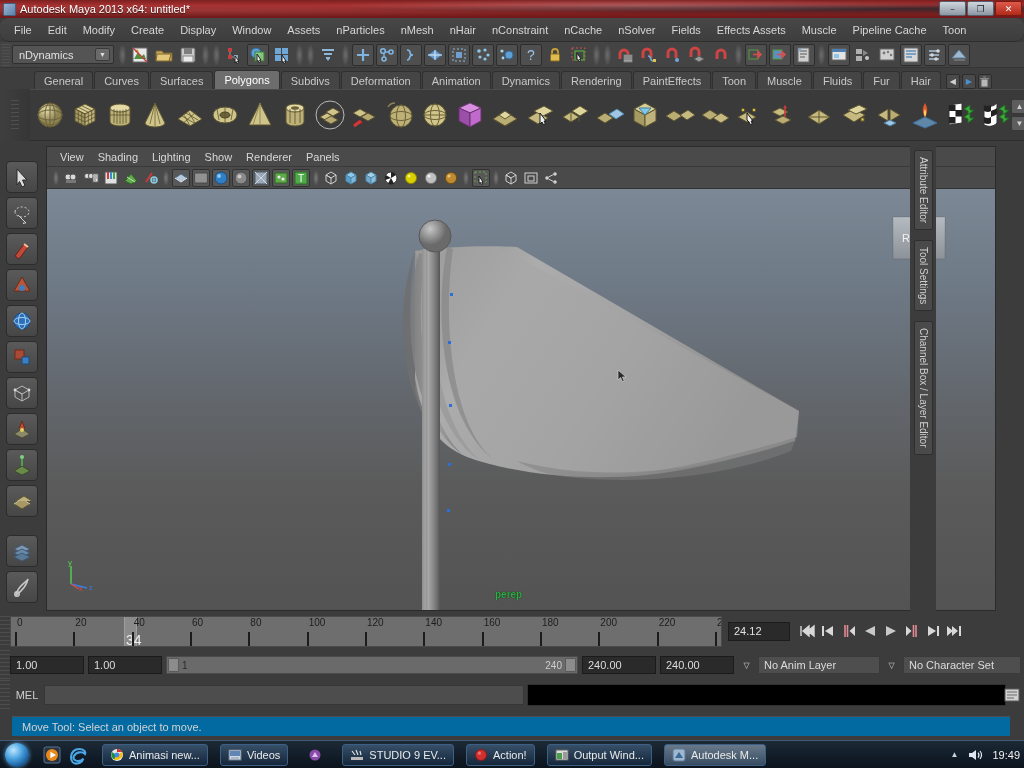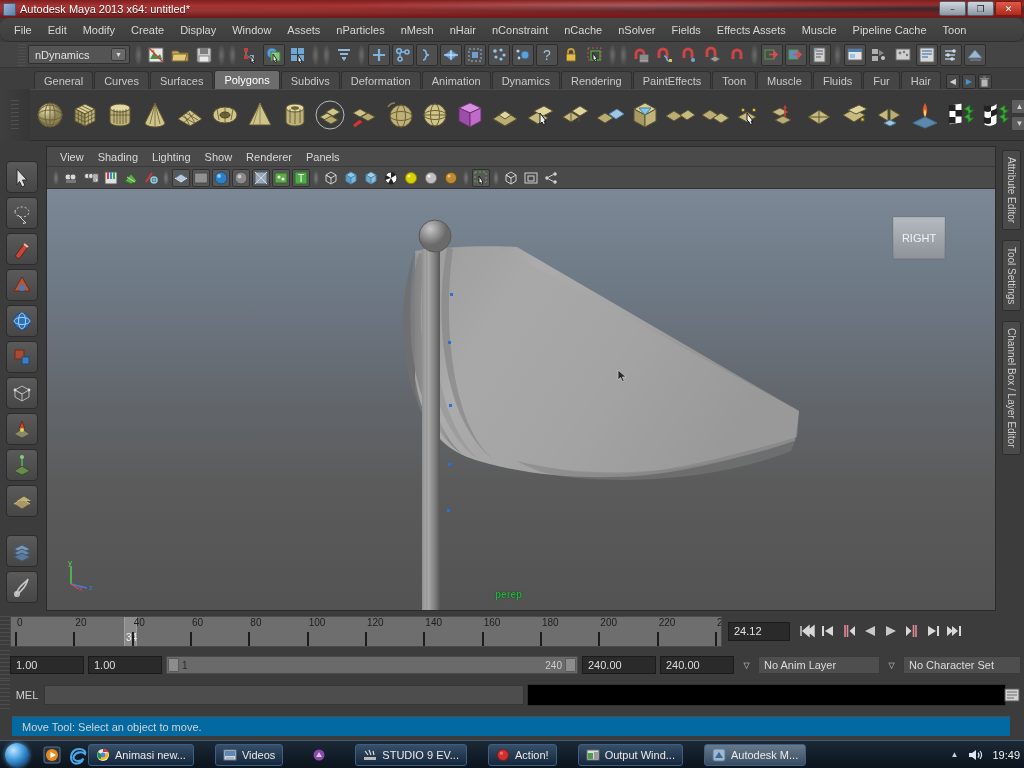--- a/index.html
+++ b/index.html
@@ -5,21 +5,21 @@
   * { box-sizing: border-box; margin: 0; padding: 0; }
   html, body {
     width: 1024px; height: 768px;
     overflow: hidden;
     font-family: "Liberation Sans", sans-serif;
     font-size: 11px;
     background: #3c3c3c;
     color: #d0d0d0;
     -webkit-font-smoothing: antialiased;
   }
-  #app { position: relative; width: 1024px; height: 768px; }
+  #app { position: relative; width: 936px; height: 768px; }
 
   
   .titlebar {
     position: absolute; left: 0; top: 0; width: 1024px; height: 18px;
     background: linear-gradient(to bottom, #7d2020 0%, #a63030 30%, #8c1f1f 60%, #6e1a1a 100%);
     display: flex; align-items: center;
     overflow: hidden;
   }
   .titlebar::after{
     content:""; position:absolute; left:0; top:0; right:0; bottom:0;
@@ -56,21 +56,21 @@
     background: linear-gradient(to bottom,#474747,#3e3e3e);
     border-bottom: 1px solid #2e2e2e;
     display: flex; align-items: center; padding-left: 6px; border-radius: 9px;
   }
   .menu-item { padding: 3px 8px; color: #d6d6d6; font-size: 11px; white-space: nowrap; }
 
   
   .statusline {
     position: absolute; left: 0; top: 42px; width: 1024px; height: 26px;
     background: #444444;
-    display: flex; align-items: center; padding-left: 18px;
+    display: flex; align-items: center; padding-left: 2px;
     border-bottom: 1px solid #353535;
   }
   .grip { width: 8px; height: 22px; flex:none;
     background: repeating-linear-gradient(to bottom, #5a5a5a 0 1px, transparent 1px 3px);
     opacity:.55; margin-right:2px; }
   .combo {
     width: 102px; height: 19px; background: #545454; border: 1px solid #2f2f2f;
     border-radius: 2px; display: flex; align-items: center; padding-left: 6px;
     color: #e0e0e0; font-size: 11px; position: relative; margin-right: 3px;
   }
@@ -206,21 +206,21 @@
   .timeline {
     position: relative; width: 712px; height: 31px; flex: none;
     background: #6e6e6e; border: 1px solid #4a4a4a; overflow: hidden;
   }
   .tl-tick { position:absolute; top:15px; width:2px; height:14px; background:#1c1c1c; }
   .tl-num { position:absolute; top:0px; font-size:10px; color:#1d1d1d; }
   .tl-cursor {
     position:absolute; top:0; width:13px; height:31px;
     background: rgba(255,255,255,.20); border-left:1px solid #9e9e9e; border-right:1px solid #9e9e9e;
   }
-  .tl-cursor span { position:absolute; left:1px; top:15px; font-size:10px; color:#f0f0f0; }
+  .tl-cursor span { position:absolute; left:1px; top:15px; font-size:14px; color:#f0f0f0; }
   .curtime-field {
     width: 62px; height: 19px; margin-left: 6px; flex:none;
     background: #2a2a2a; border: 1px solid #1c1c1c; color: #e2e2e2;
     font-size: 11px; display:flex; align-items:center; padding-left: 5px;
   }
   .playbtns { display:flex; align-items:center; gap:3px; margin-left: 8px; }
   .pbtn { width:18px; height:18px; display:flex; align-items:center; justify-content:center; }
 
   
   .rangerow {
@@ -285,21 +285,21 @@
     width: 30px; height: 26px; margin-left: 2px; flex:none;
     display:flex; align-items:center; justify-content:center;
   }
   .orb {
     width: 24px; height: 24px; border-radius: 50%;
     background: radial-gradient(circle at 35% 30%, #bfe6ff 0%, #4aa3e0 38%, #1d5f9e 70%, #0b2d50 100%);
     box-shadow: 0 0 4px rgba(120,200,255,.7);
   }
   .qlaunch { display:flex; align-items:center; gap:6px; margin-left: 10px; }
   .qico { width: 20px; height: 20px; }
-  .tasks { display:flex; align-items:center; gap:21px; margin-left: 0; }
+  .tasks { display:flex; align-items:center; gap:12px; margin-left: 14px; }
   .task {
     height: 22px; padding: 0 7px; display:flex; align-items:center; gap:5px;
     background: linear-gradient(to bottom, rgba(90,130,170,.45), rgba(30,55,85,.5));
     border: 1px solid #3b5f85; border-radius: 3px;
     color: #eaeaea; font-size: 11px; white-space: nowrap;
   }
   .task.active { background: linear-gradient(to bottom, rgba(170,190,210,.55), rgba(90,120,150,.55)); }
   .task.noframe { background: transparent; border-color: transparent; }
   .tray { position:absolute; right: 4px; display:flex; align-items:center; gap: 9px; }
   .tray .clock { color: #f0f0f0; font-size: 11px; }

